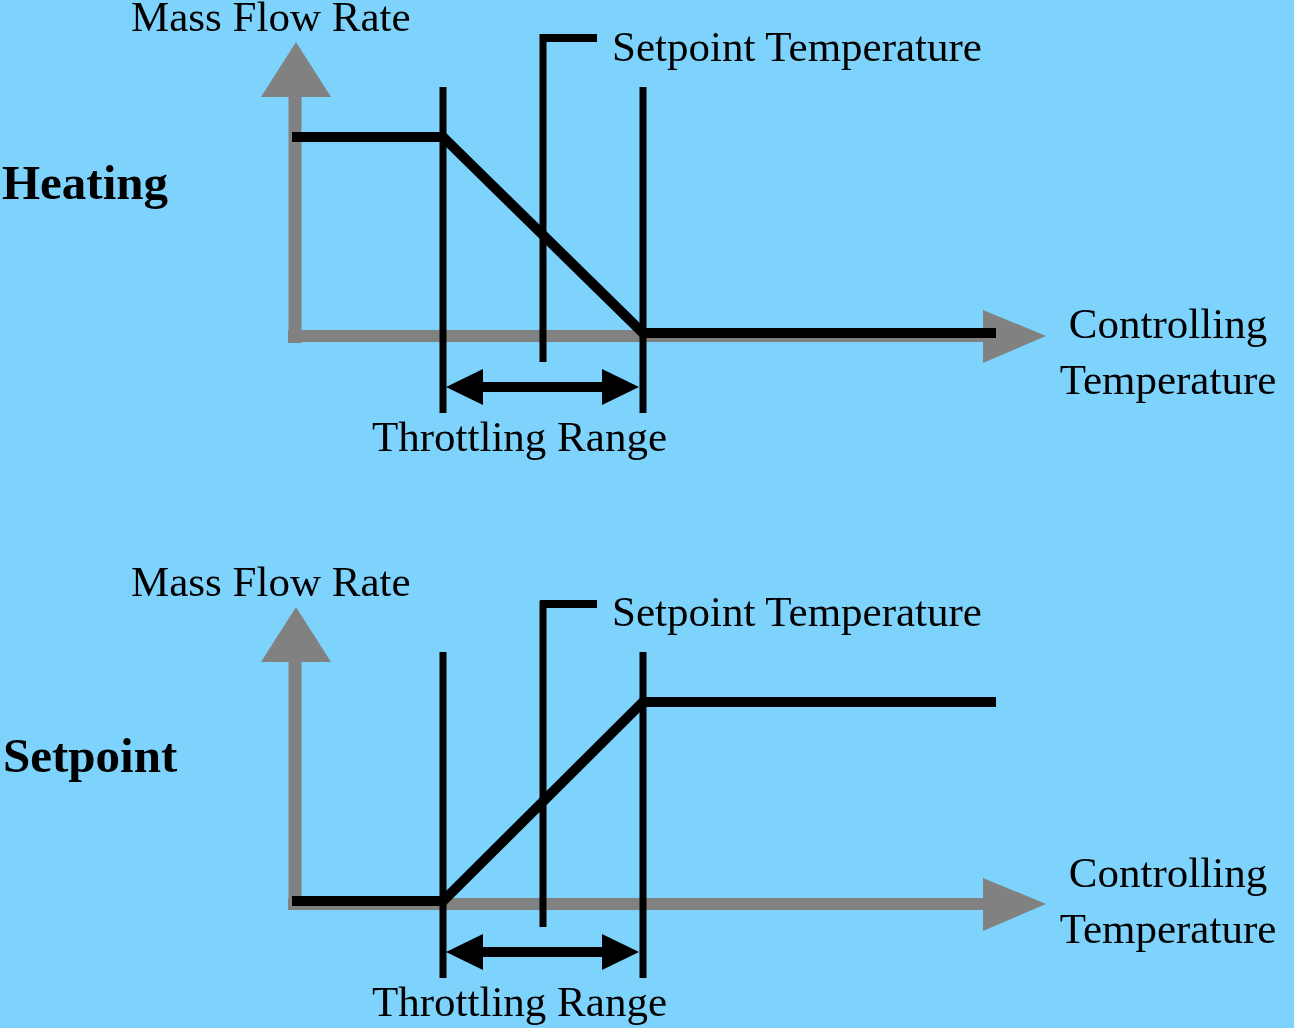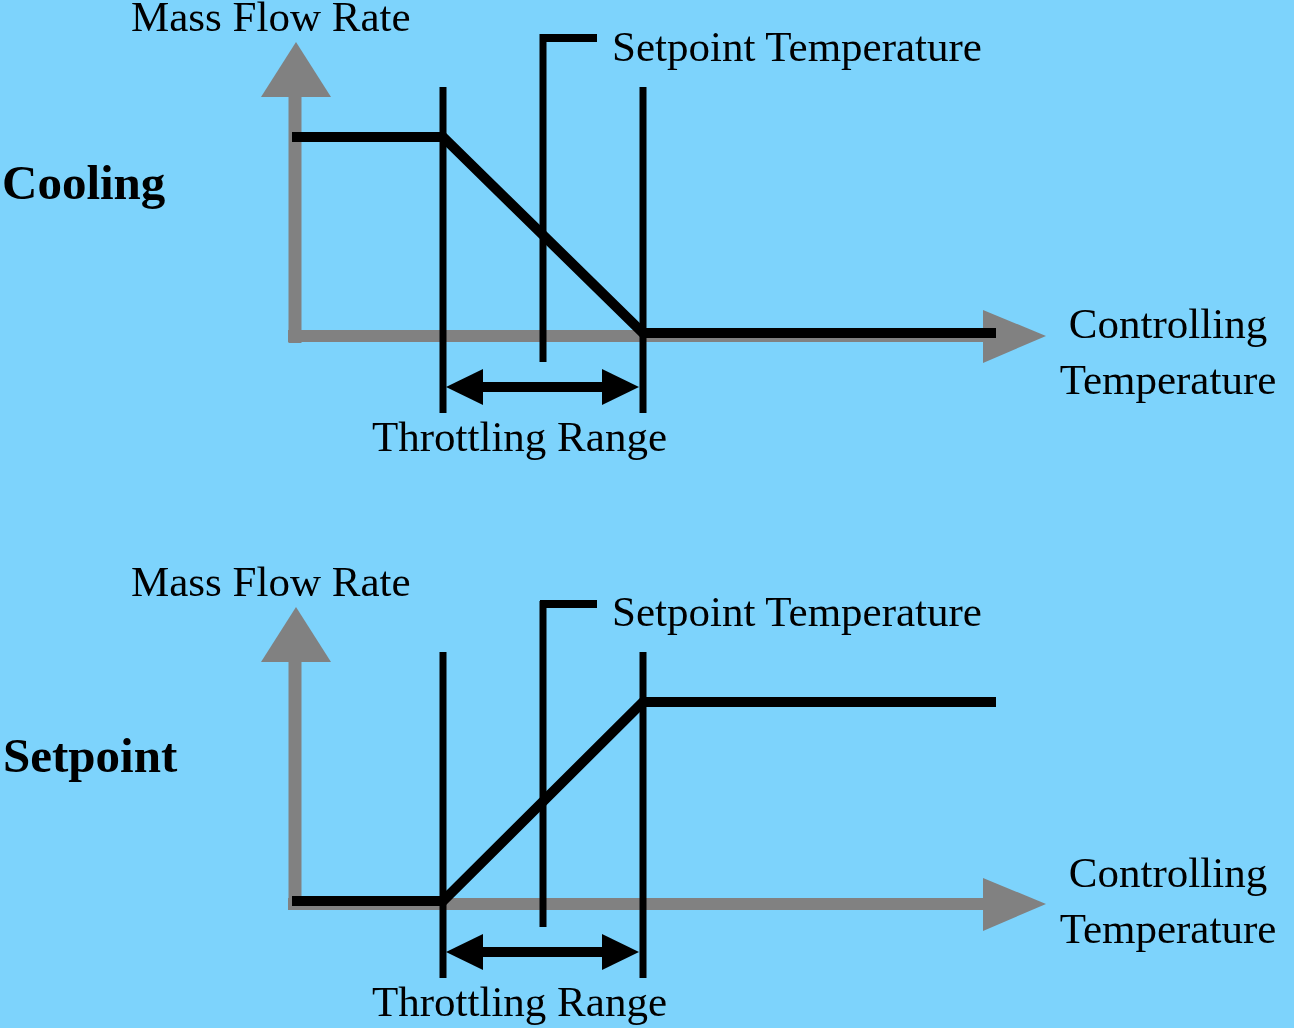--- a/index.html
+++ b/index.html
@@ -80,21 +80,21 @@
       <line x1="643" y1="652" x2="643" y2="978" stroke="#000000" stroke-width="7"></line>
       <line x1="540" y1="604" x2="597" y2="604" stroke="#000000" stroke-width="8"></line>
       <line x1="462" y1="952" x2="623" y2="952" stroke="#000000" stroke-width="10"></line>
       <polygon points="446,952 483,934 483,970" fill="#000000"></polygon>
       <polygon points="639,952 602,934 602,970" fill="#000000"></polygon>
     </g>
   </svg>
 
   <div id="mfr1" class="lbl">Mass Flow Rate</div>
   <div id="sp1" class="lbl">Setpoint Temperature</div>
-  <div id="heating" class="row-lbl">Cooling</div>
+  <div id="heating" class="row-lbl">Heating</div>
   <div id="tr1" class="lbl">Throttling Range</div>
   <div id="ct1" class="lbl two-line">
     <span>Controlling</span>
     <span>Temperature</span>
   </div>
 
   <div id="mfr2" class="lbl">Mass Flow Rate</div>
   <div id="sp2" class="lbl">Setpoint Temperature</div>
   <div id="cooling" class="row-lbl">Setpoint</div>
   <div id="tr2" class="lbl">Throttling Range</div>

